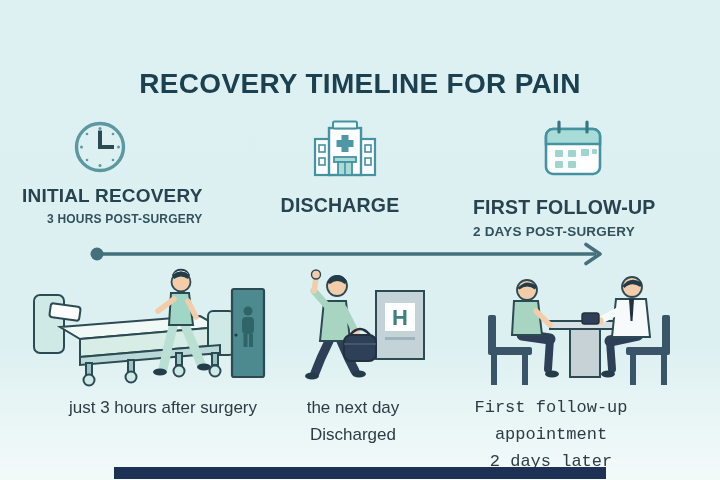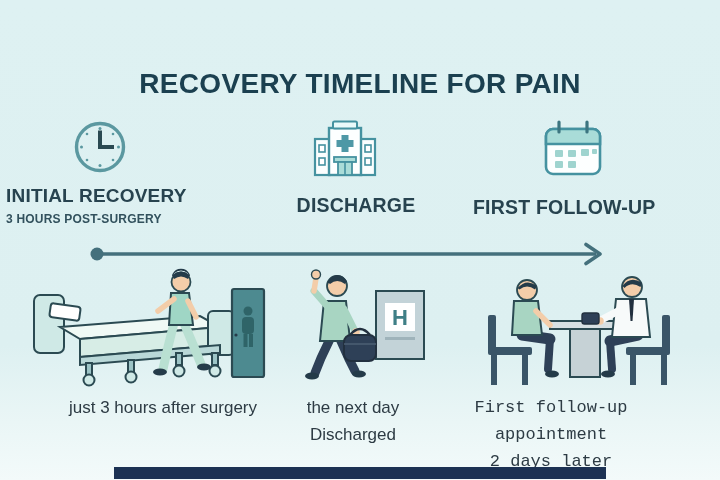--- a/index.html
+++ b/index.html
@@ -82,31 +82,32 @@
     <g fill="#9fd4cf">
       <rect x="13" y="31" width="8" height="7" rx="1"></rect>
       <rect x="26" y="31" width="8" height="7" rx="1"></rect>
       <rect x="39" y="30" width="8" height="7" rx="1"></rect>
       <rect x="50" y="30" width="5" height="5" rx="1"></rect>
       <rect x="13" y="42" width="8" height="7" rx="1"></rect>
       <rect x="26" y="42" width="8" height="7" rx="1"></rect>
     </g>
   </svg>
 
-  <div class="stage-text" style="left:6px; top:185px; text-align:left;">
+  <div class="stage-text" style="left:22px; top:185px; text-align:right;">
     <div class="stage-heading">INITIAL RECOVERY</div>
     <div class="stage-sub" style="font-size:12px;">3 HOURS POST-SURGERY</div>
   </div>
 
-  <div class="stage-text" style="left:280px; top:194px; width:152px; text-align:center;">
+  <div class="stage-text" style="left:264px; top:194px; width:152px; text-align:center;">
     <div class="stage-heading" style="font-size:19.5px;">DISCHARGE</div>
   </div>
 
   <div class="stage-text" style="left:473px; top:196px; width:202px; text-align:left;">
     <div class="stage-heading" style="font-size:19.5px;">FIRST FOLLOW-UP</div>
+    <div class="stage-sub">2 DAYS POST-SURGERY</div>
   </div>
 
   <svg class="timeline" width="720" height="28" viewBox="0 0 720 28">
     <line x1="97" y1="14" x2="596" y2="14" stroke="#44707c" stroke-width="3.6"></line>
     <circle cx="97" cy="14" r="6.5" fill="#44707c"></circle>
     <path d="M586 4.5 L600 14 L586 23.5" fill="none" stroke="#44707c" stroke-width="3.6" stroke-linecap="round" stroke-linejoin="round"></path>
   </svg>
 
   <svg class="illo" style="left:24px;" width="245" height="128" viewBox="0 0 245 128">
     <g stroke="#2b4a52" stroke-width="2">

